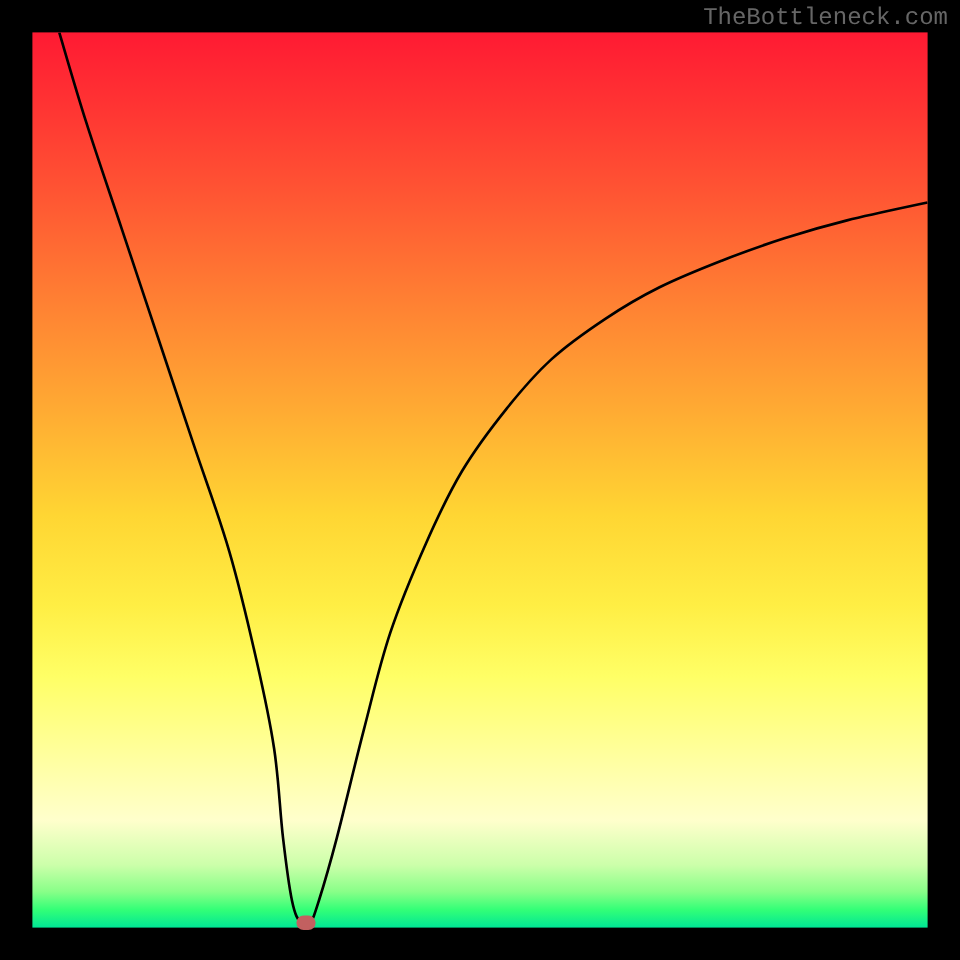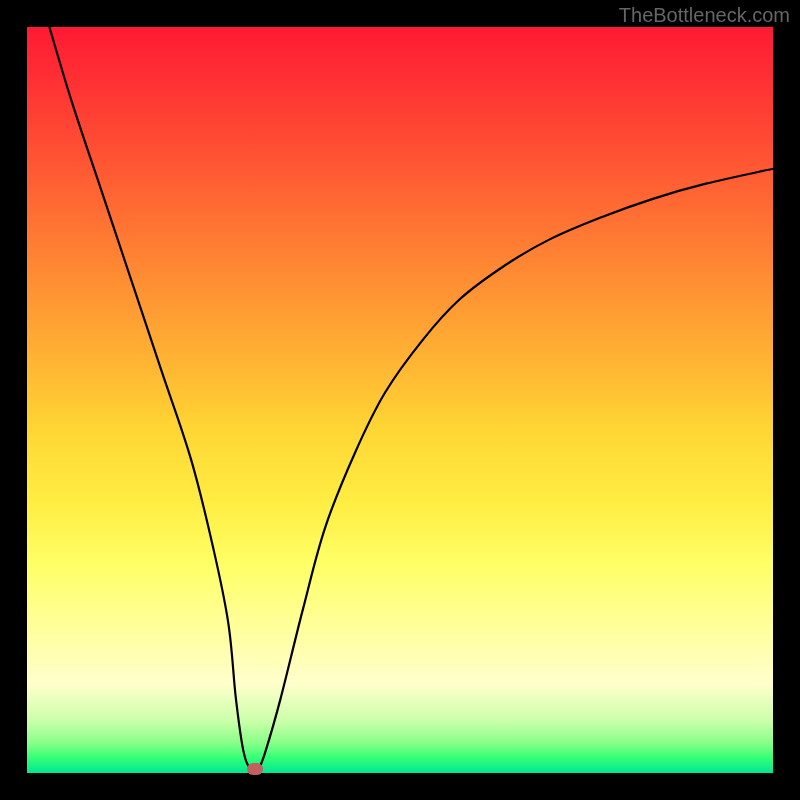--- a/index.html
+++ b/index.html
@@ -18,21 +18,21 @@
     background: #000;
   }
   .watermark {
     position: absolute;
     top: 4px;
     right: 10px;
     color: #666;
     font-size: 20px;
     font-weight: 500;
     z-index: 10;
-    font-family: Liberation Sans, sans-serif;
+    font-family: Liberation Mono, monospace;
   }
   .plot-area {
     position: absolute;
     top: 27px;
     left: 27px;
     width: 746px;
     height: 746px;
   }
   .gradient-bg {
     position: absolute;

